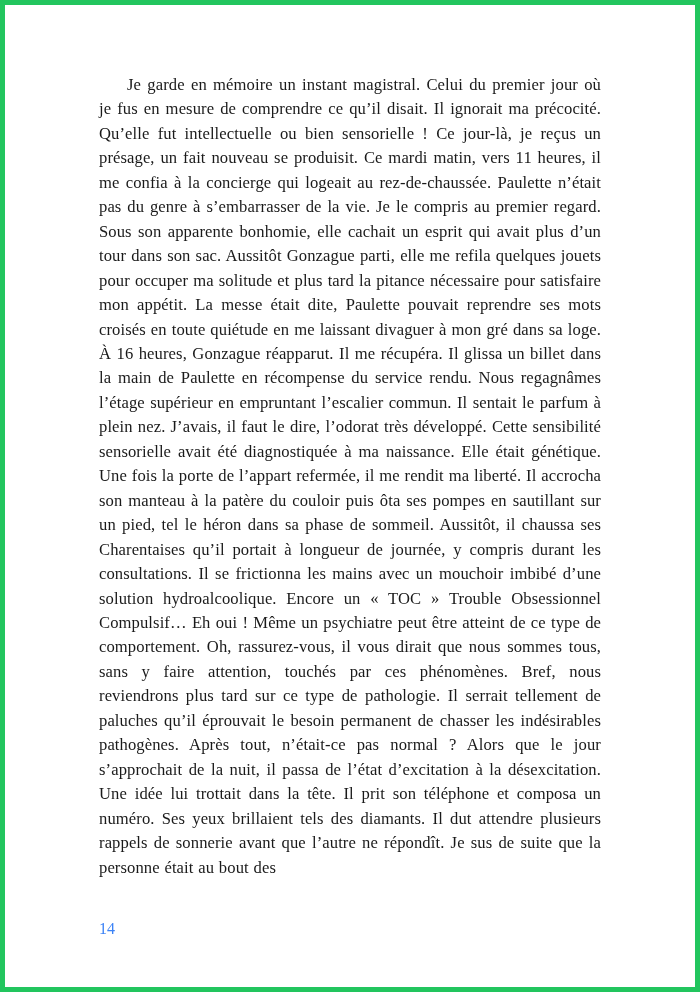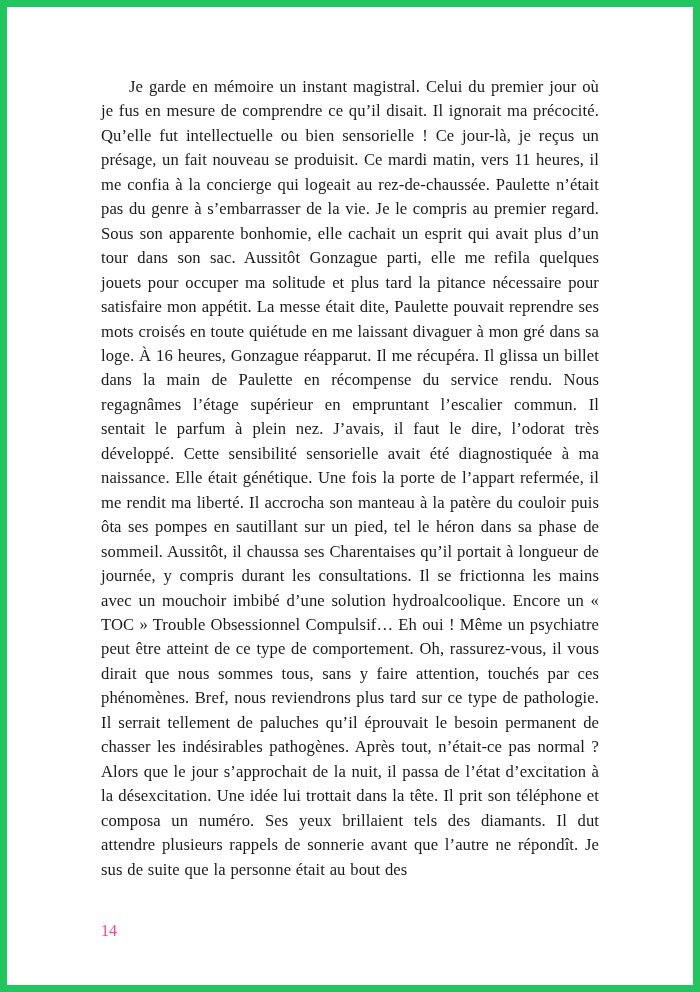--- a/index.html
+++ b/index.html
@@ -6,41 +6,41 @@
     margin: 0;
     padding: 0;
     background: #ffffff;
   }
   .book-page {
     position: relative;
     width: 700px;
     height: 992px;
     box-sizing: border-box;
     background: #ffffff;
-    border: 7px solid #22c55e;
+    border: 5px solid #22c55e;
     padding: 68px 94px 0 94px;
     font-family: "Liberation Serif", "DejaVu Serif", serif;
     color: #1a1a1a;
     overflow: hidden;
   }
   .body-text {
     margin: 0;
     font-size: 16.6px;
     line-height: 24.45px;
     text-align: justify;
     text-indent: 28px;
     letter-spacing: 0.1px;
     word-spacing: 0.5px;
   }
   .page-number {
     position: absolute;
     left: 94px;
     top: 915px;
     font-size: 16px;
-    color: #ec4899;
+    color: #3b82f6;
   }
 </style>
 </head>
 <body>
 
 <div class="book-page">
   <p class="body-text">Je garde en mémoire un instant magistral. Celui du premier jour où je fus en mesure de comprendre ce qu’il disait. Il ignorait ma précocité. Qu’elle fut intellectuelle ou bien sensorielle ! Ce jour-là, je reçus un présage, un fait nouveau se produisit. Ce mardi matin, vers 11 heures, il me confia à la concierge qui logeait au rez-de-chaussée. Paulette n’était pas du genre à s’embarrasser de la vie. Je le compris au premier regard. Sous son apparente bonhomie, elle cachait un esprit qui avait plus d’un tour dans son sac. Aussitôt Gonzague parti, elle me refila quelques jouets pour occuper ma solitude et plus tard la pitance nécessaire pour satisfaire mon appétit. La messe était dite, Paulette pouvait reprendre ses mots croisés en toute quiétude en me laissant divaguer à mon gré dans sa loge. À 16 heures, Gonzague réapparut. Il me récupéra. Il glissa un billet dans la main de Paulette en récompense du service rendu. Nous regagnâmes l’étage supérieur en empruntant l’escalier commun. Il sentait le parfum à plein nez. J’avais, il faut le dire, l’odorat très développé. Cette sensibilité sensorielle avait été diagnostiquée à ma naissance. Elle était génétique. Une fois la porte de l’appart refermée, il me rendit ma liberté. Il accrocha son manteau à la patère du couloir puis ôta ses pompes en sautillant sur un pied, tel le héron dans sa phase de sommeil. Aussitôt, il chaussa ses Charentaises qu’il portait à longueur de journée, y compris durant les consultations. Il se frictionna les mains avec un mouchoir imbibé d’une solution hydroalcoolique. Encore un « TOC » Trouble Obsessionnel Compulsif… Eh oui ! Même un psychiatre peut être atteint de ce type de comportement. Oh, rassurez-vous, il vous dirait que nous sommes tous, sans y faire attention, touchés par ces phénomènes. Bref, nous reviendrons plus tard sur ce type de pathologie. Il serrait tellement de paluches qu’il éprouvait le besoin permanent de chasser les indésirables pathogènes. Après tout, n’était-ce pas normal ? Alors que le jour s’approchait de la nuit, il passa de l’état d’excitation à la désexcitation. Une idée lui trottait dans la tête. Il prit son téléphone et composa un numéro. Ses yeux brillaient tels des diamants. Il dut attendre plusieurs rappels de sonnerie avant que l’autre ne répondît. Je sus de suite que la personne était au bout des</p>
   <div class="page-number">14</div>
 </div>
 

